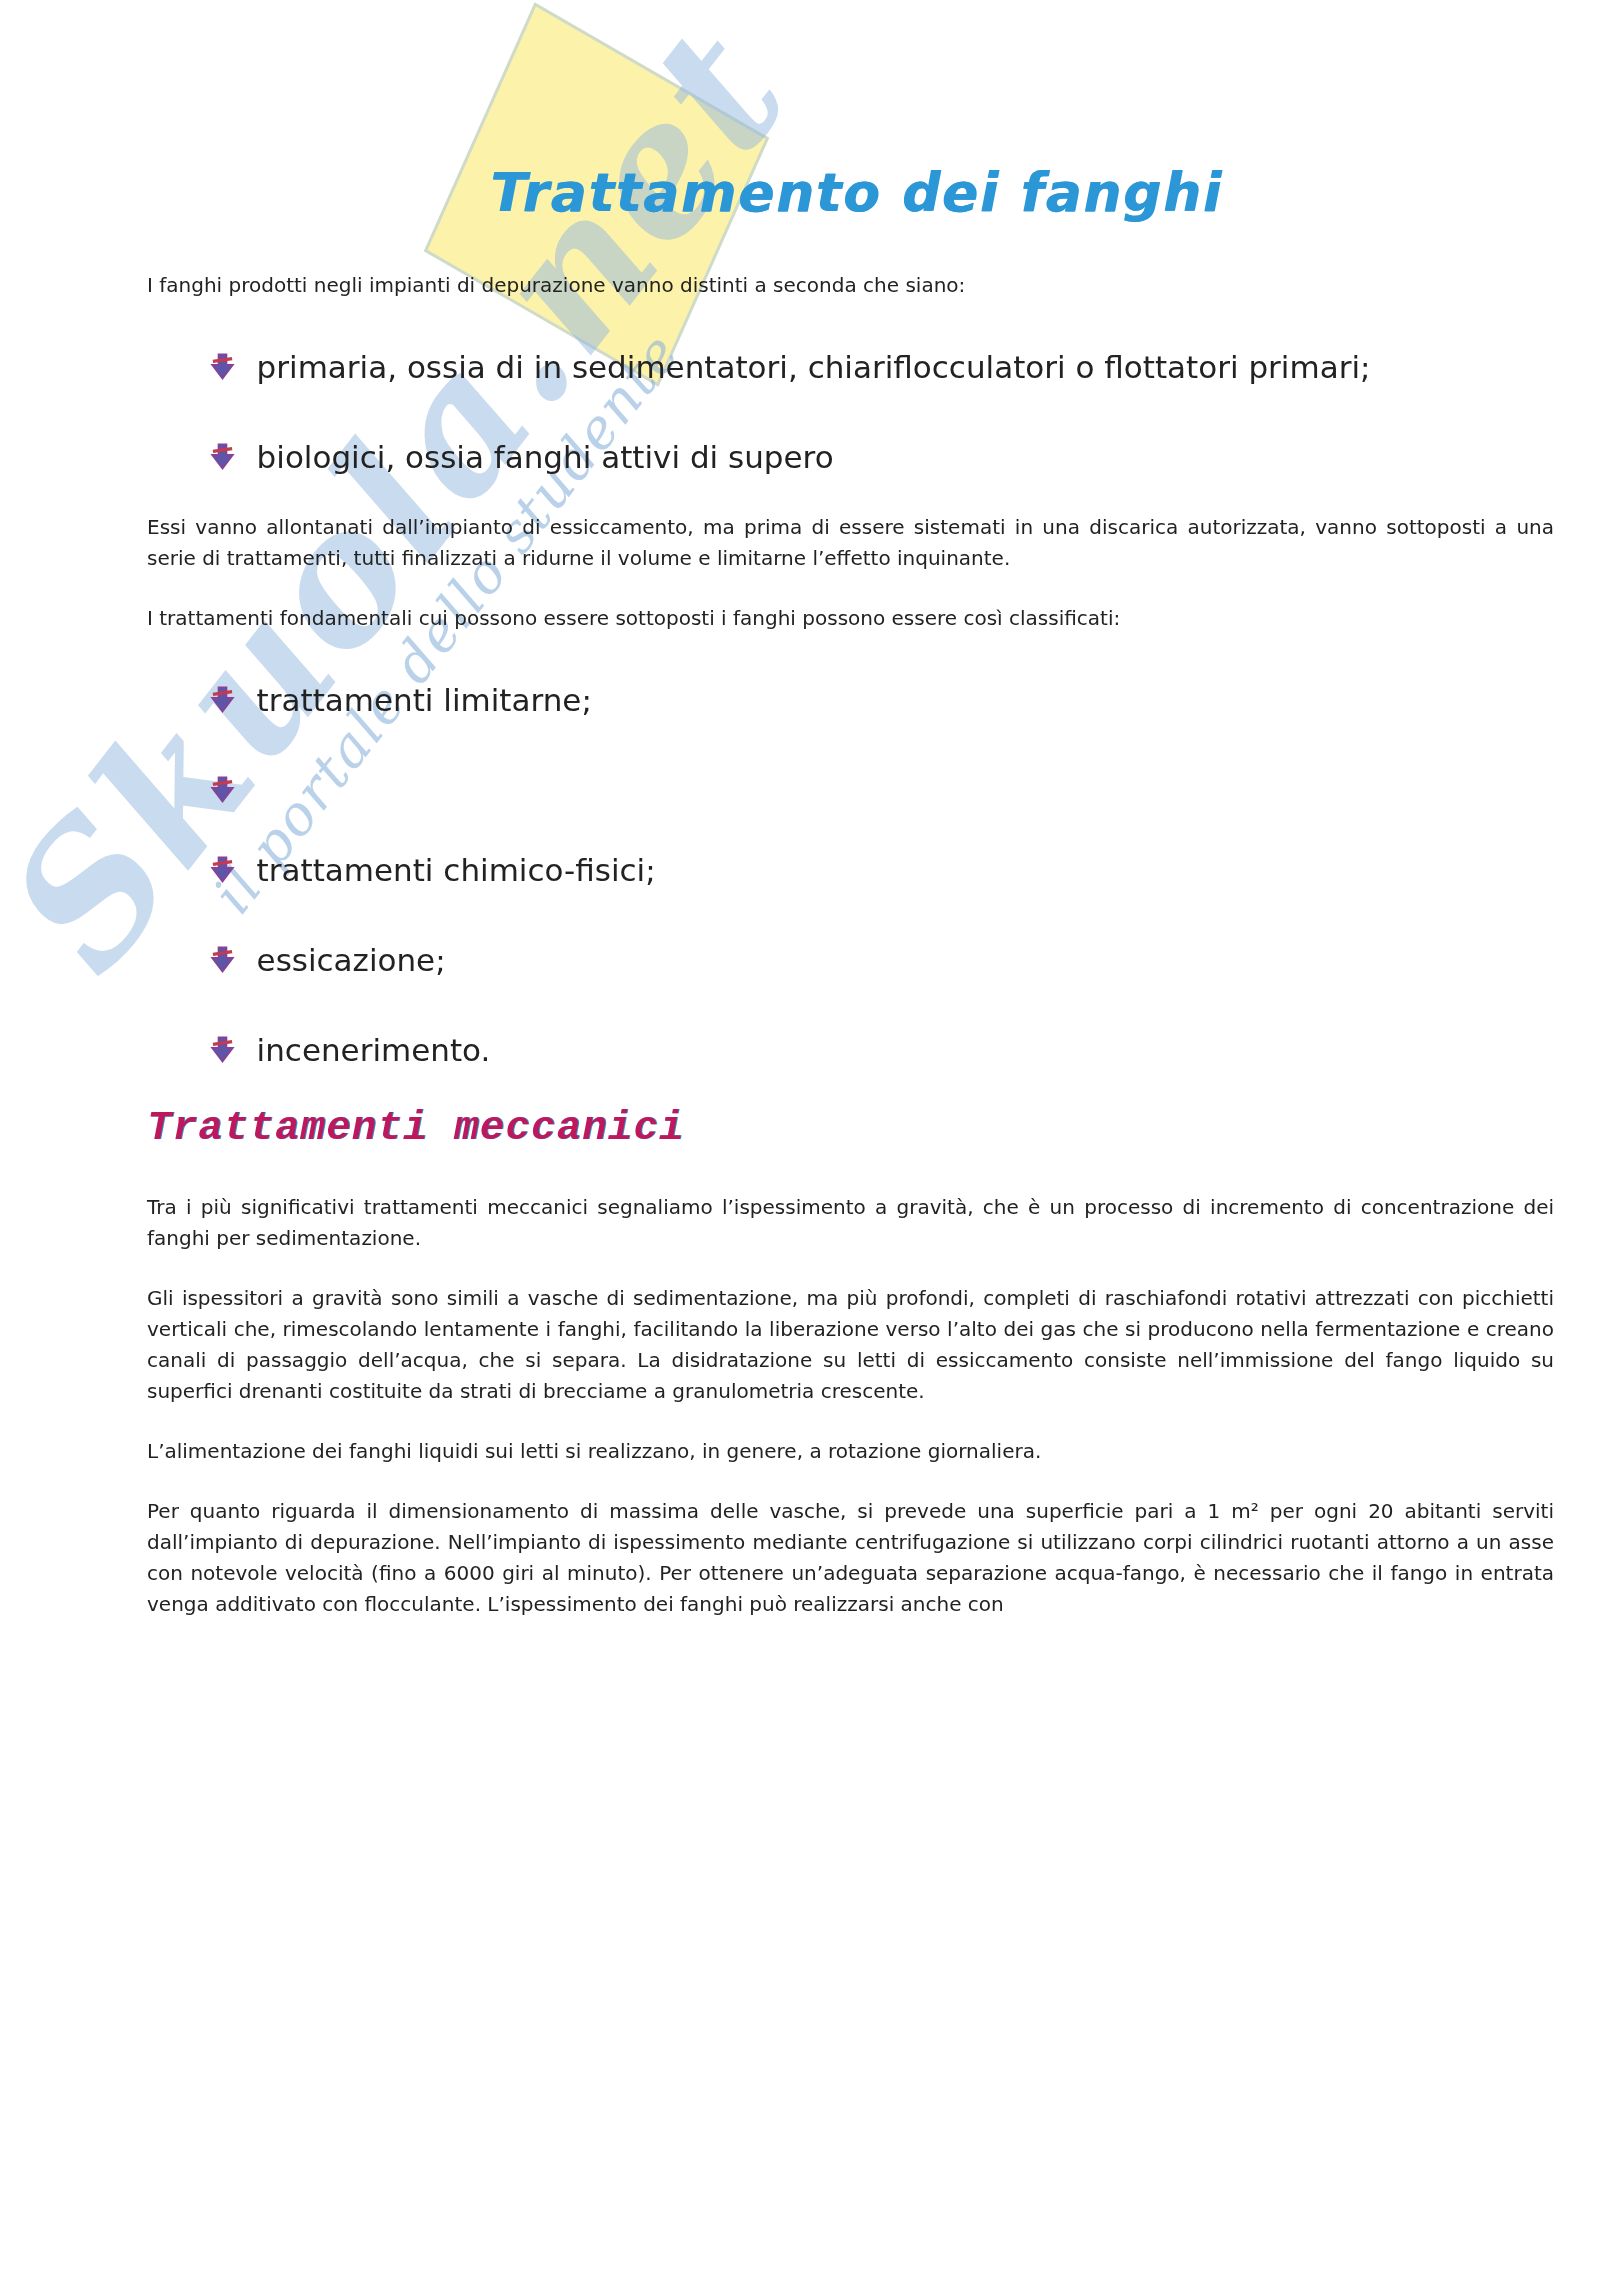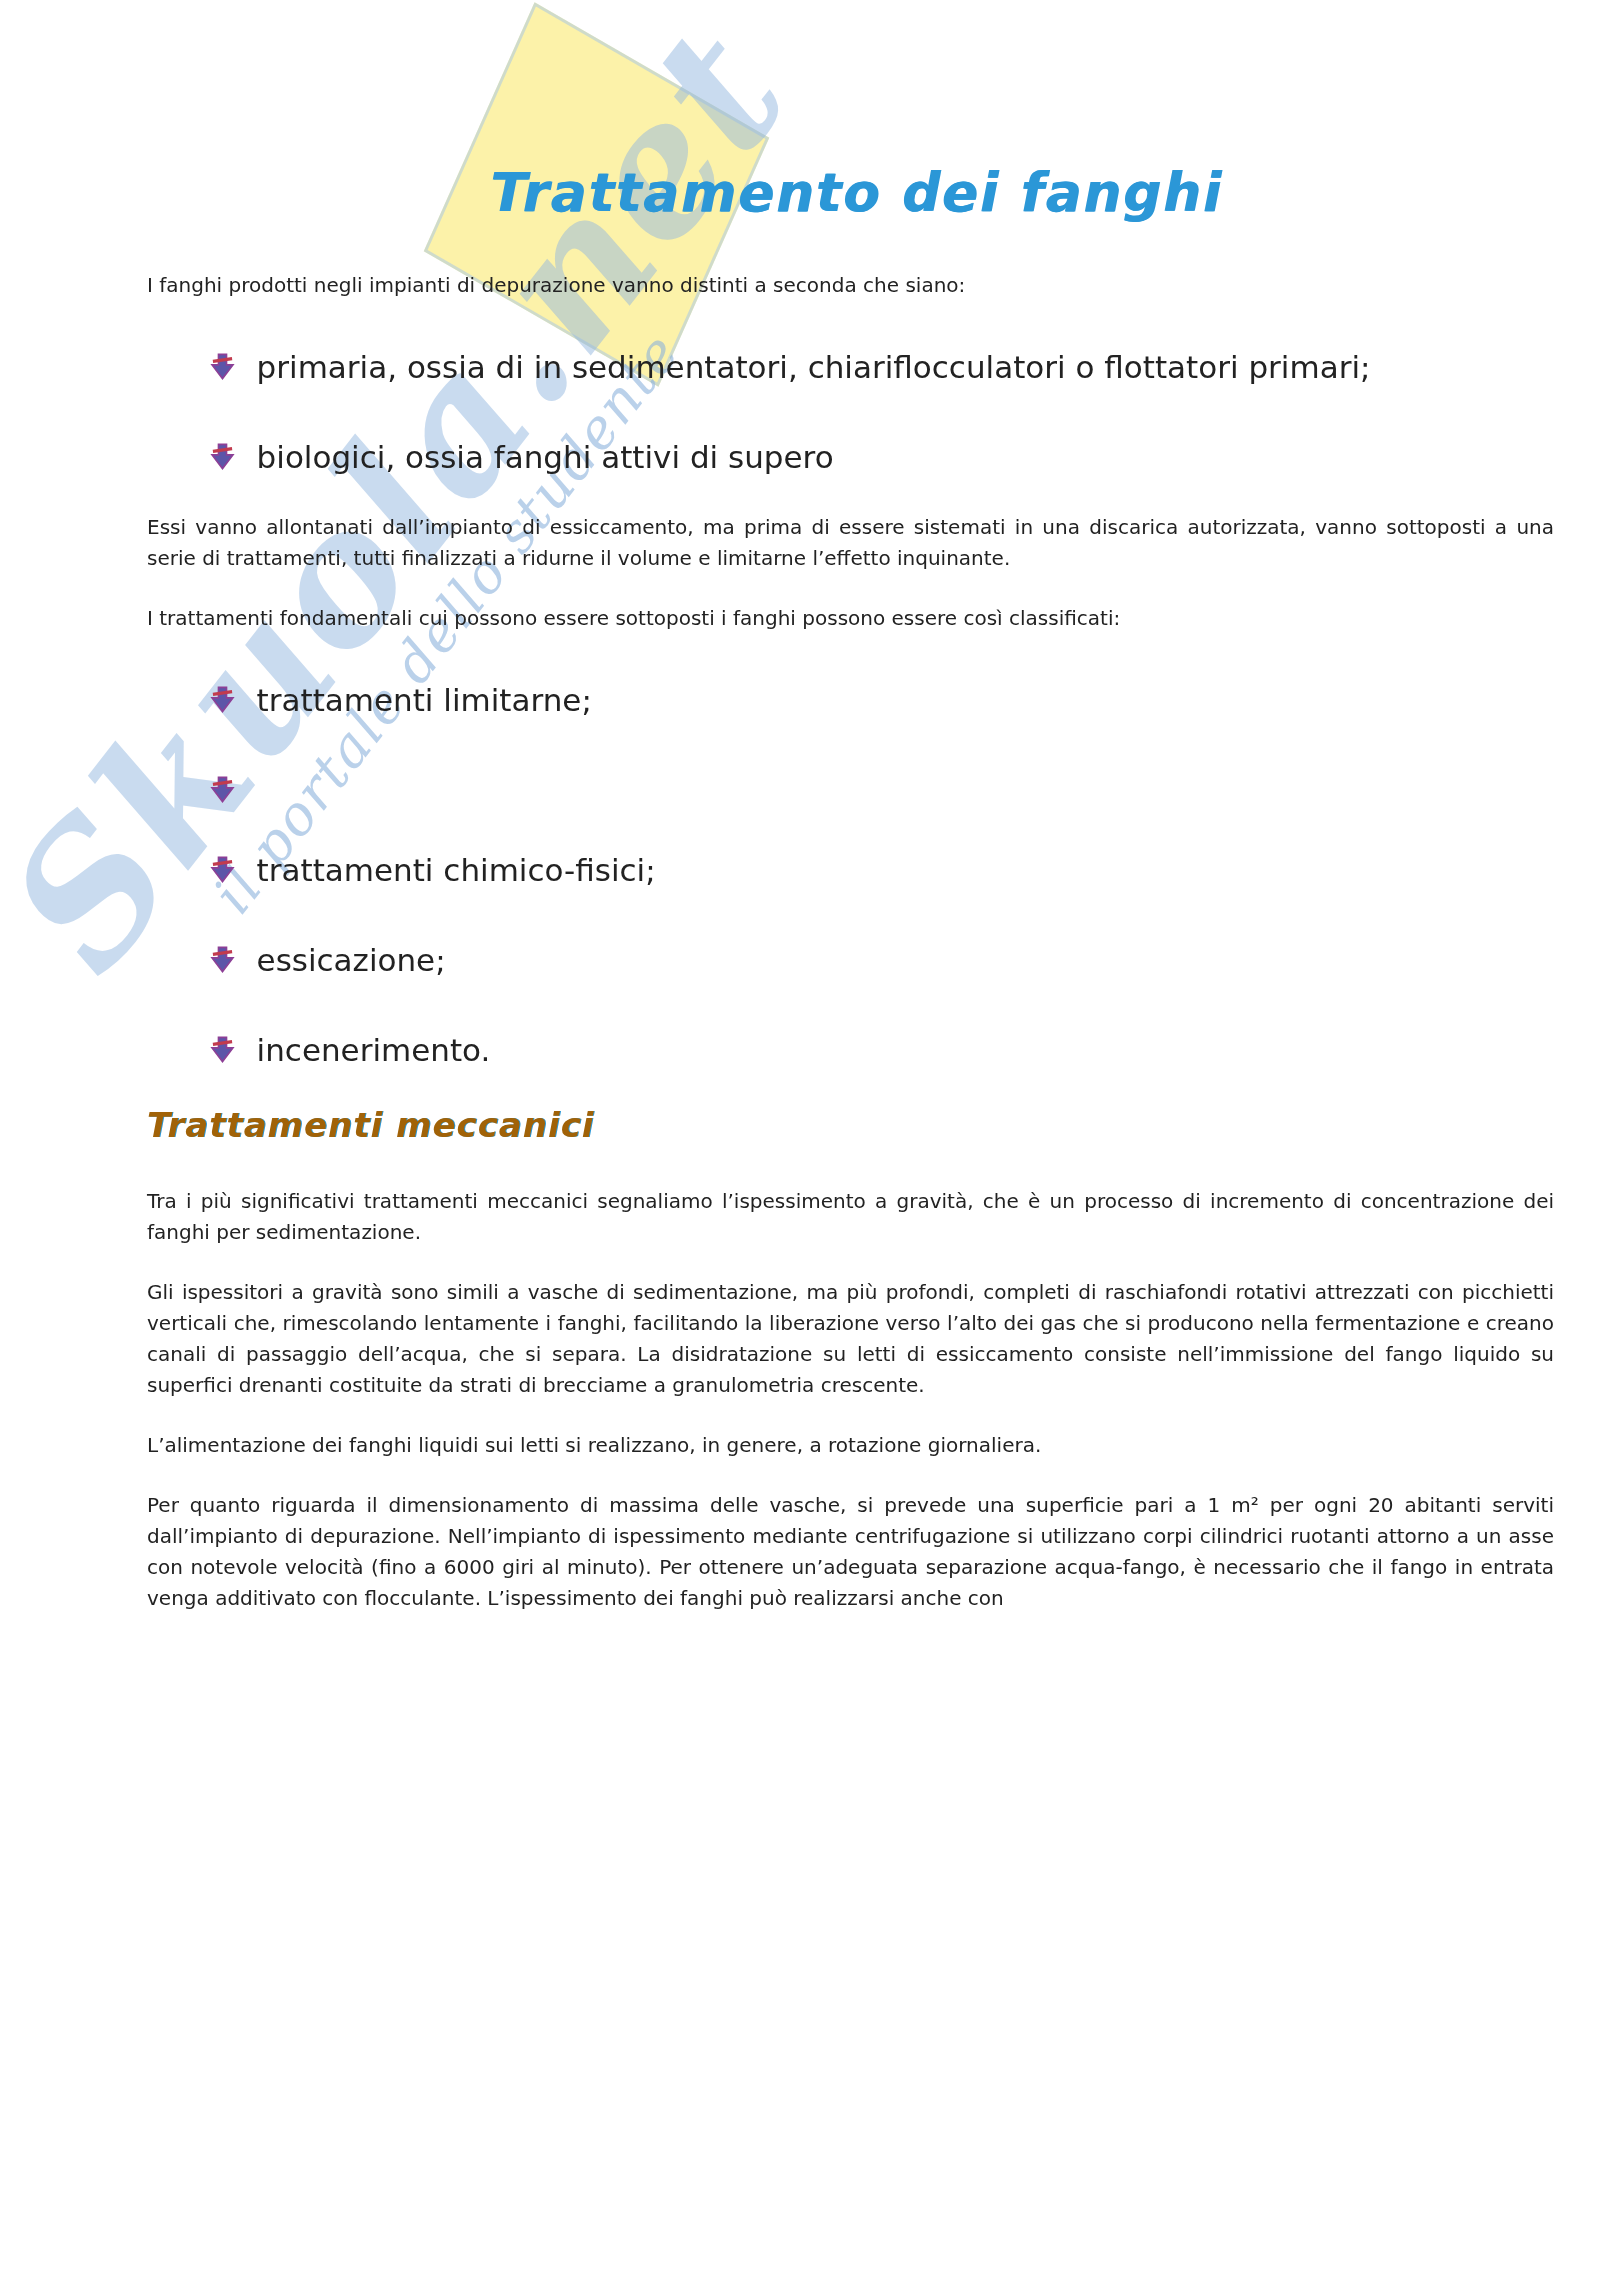--- a/index.html
+++ b/index.html
@@ -99,26 +99,27 @@
     margin-top: 42px;
   }
   .bullet-ic {
     flex: 0 0 auto;
     width: 29px;
     height: 29px;
     margin-top: 8.8px;
   }
   h2.section-heading {
     margin: 15.7px 0 41px 0;
-    font-size: 34px;
+    font-size: 41px;
     font-weight: bold;
     font-style: italic;
     letter-spacing: 1px;
-    color: #a16207;
+    color: #be185d;
     text-shadow: 1px 0 0 #2b97d7;
+    font-family: Liberation Mono, monospace;
   }
 </style>
 </head>
 <body>
 
 <div class="page">
 
   <div class="watermark">
     <div class="wm-diamond"></div>
     <div class="wm-rotor">

